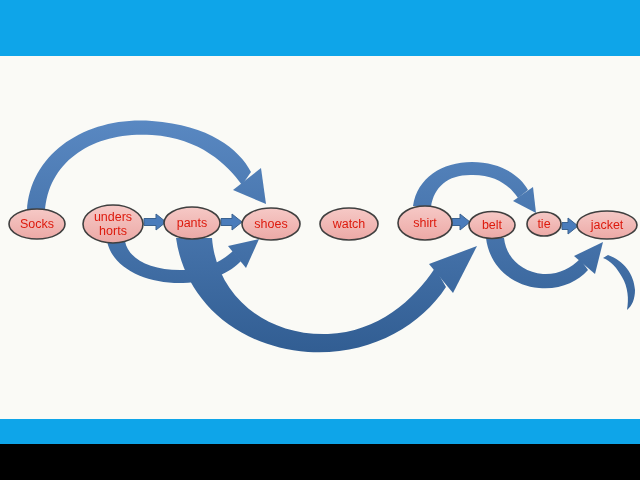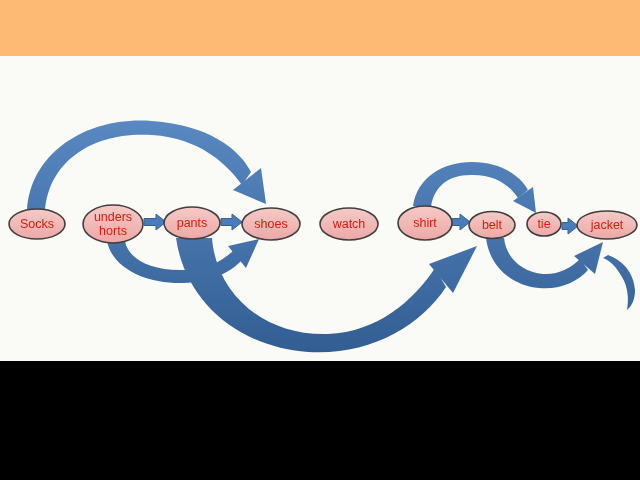--- a/index.html
+++ b/index.html
@@ -1,16 +1,16 @@
 <!DOCTYPE html>
 <html><head>
 <meta charset="utf-8">
 <style>
   html,body{margin:0;padding:0;background:#000;}
-  #frame{position:relative;width:640px;height:361px;background:#fdba74;overflow:hidden;
+  #frame{position:relative;width:640px;height:444px;background:#0ea5e9;overflow:hidden;
          font-family:"Liberation Sans", sans-serif;text-decoration:underline;}
   svg{display:block;}
   text.node-label{fill:#dd1a0d;font-size:12.5px;font-family:"Liberation Sans",sans-serif;
                   text-anchor:middle;}
 </style>
 </head>
 <body>
 
 <div id="frame">
 <svg width="640" height="480" viewBox="0 0 640 480">

